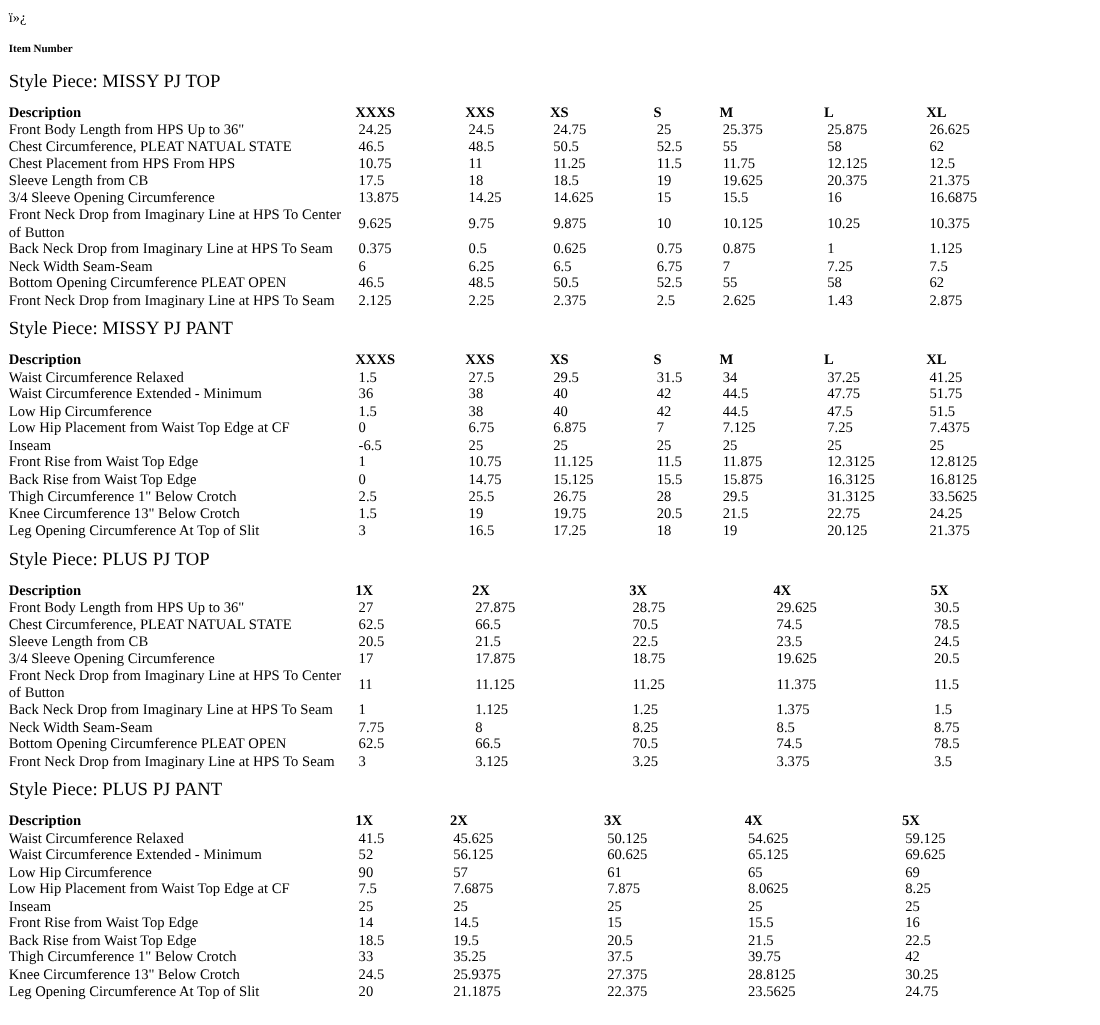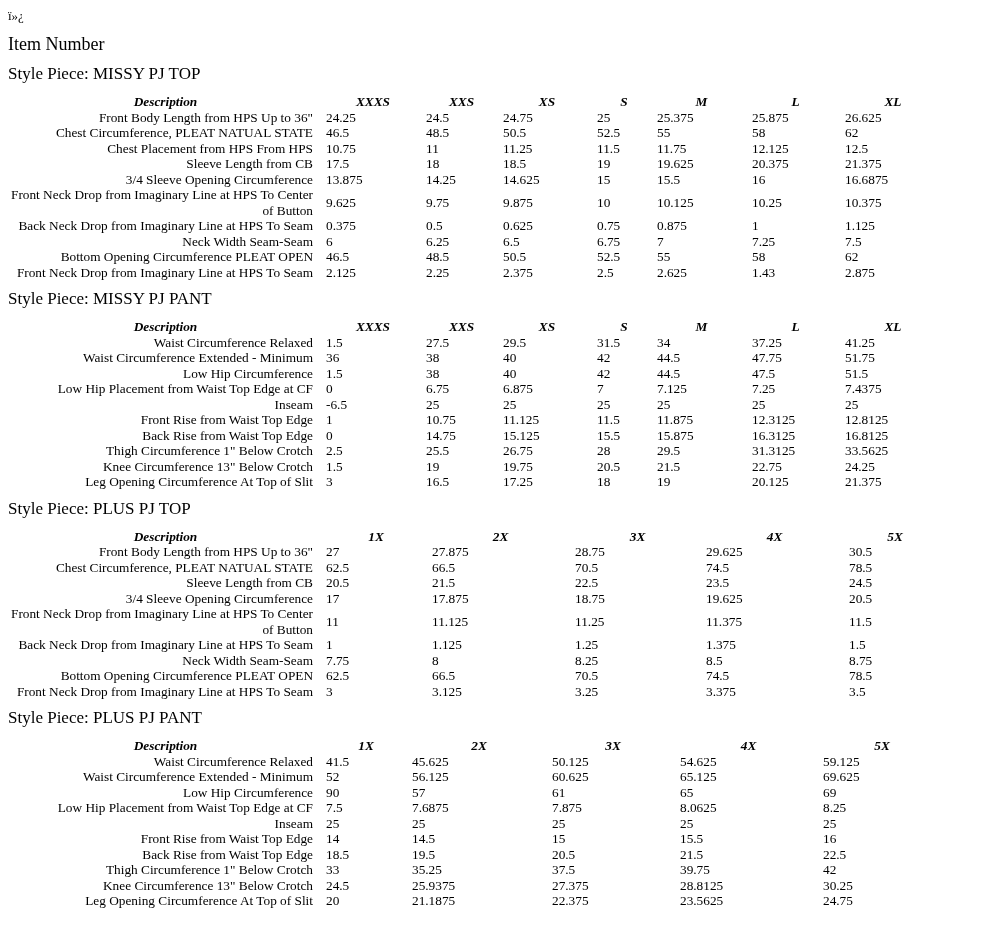--- a/index.html
+++ b/index.html
@@ -16,22 +16,22 @@
     box-sizing: border-box;
     padding: 8px;
     overflow: hidden;
   }
   .bom {
     font-size: 13px;
     line-height: 15px;
     margin: 0;
   }
   .doc-title {
-    font-size: 18px;
-    font-weight: normal;
+    font-size: 10px;
+    font-weight: bold;
     line-height: 17px;
     margin: 13px 0 13px 0;
   }
   .style-piece {
     font-size: 17px;
     line-height: 15px;
     margin: 11px 0 13px 0;
   }
   table.size-table {
     border-collapse: collapse;
@@ -43,29 +43,27 @@
   table.size-table td {
     padding: 0;
     line-height: 15.5px;
     font-weight: normal;
     text-align: left;
     vertical-align: middle;
     overflow: hidden;
   }
   table.size-table th {
     font-weight: bold;
-    text-align: center;
-    font-style: italic;
+    text-align: left;
   }
   table.size-table td.val {
     padding-left: 3px;
   }
   table.size-table td.desc {
     padding-right: 10px;
-    text-align: right;
   }
 </style>
 </head>
 <body>
 
 <div class="page">
   <p class="bom">ï»¿</p>
   <h1 class="doc-title">Item Number</h1>
   <div id="tables-container">
       <section>

